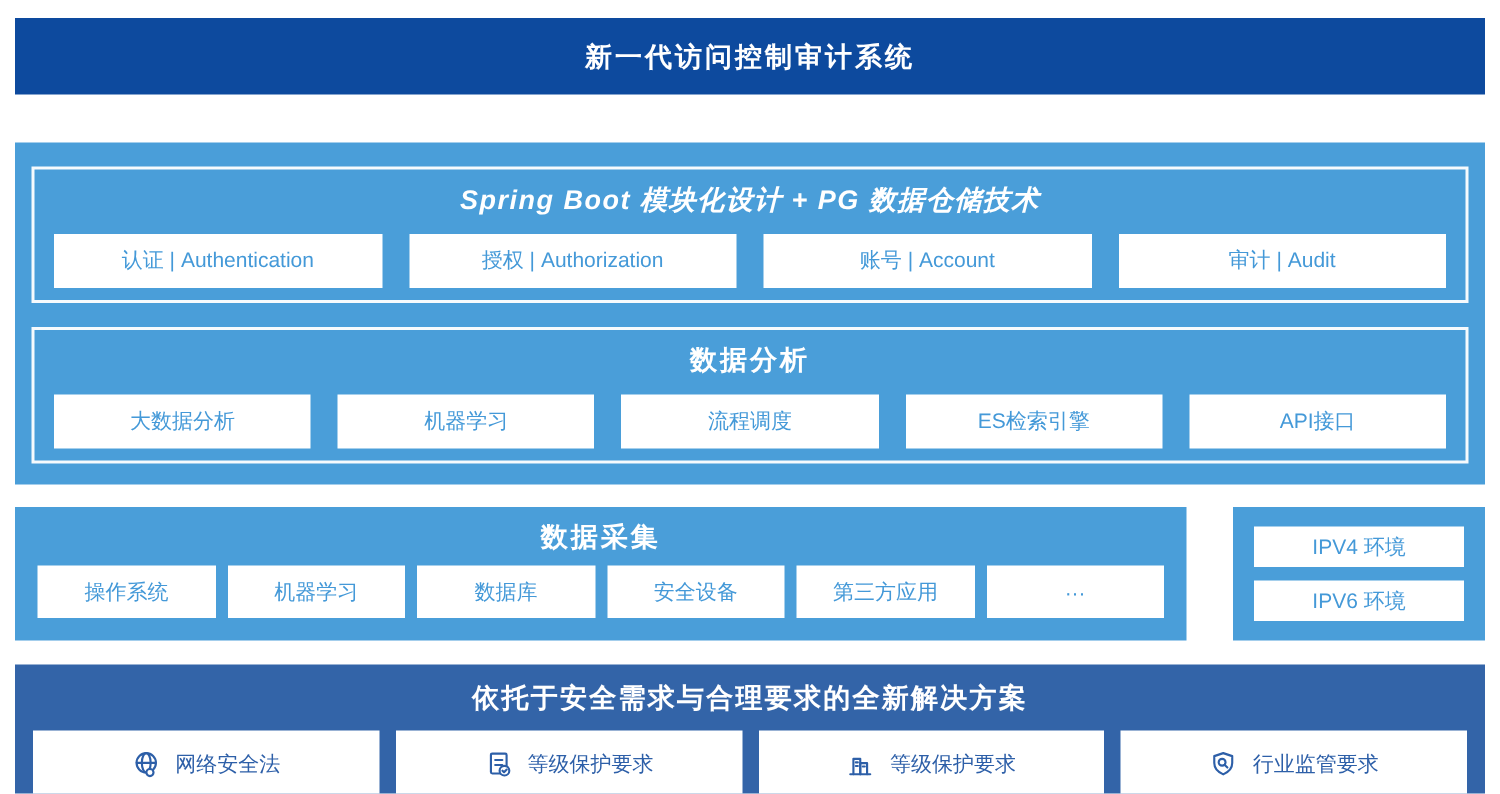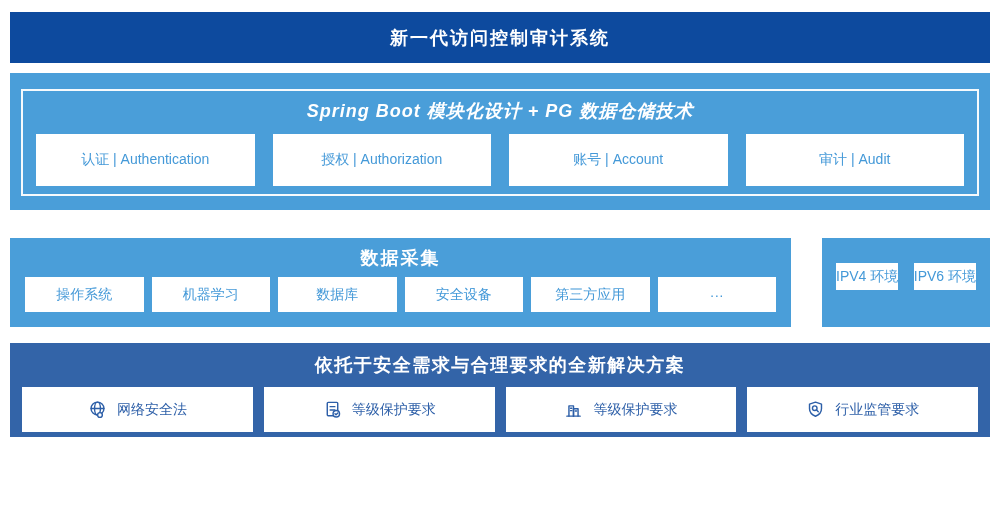--- a/index.html
+++ b/index.html
@@ -12,38 +12,38 @@
   *{box-sizing:border-box;}
   body{margin:0;background:#ffffff;font-family:"Liberation Sans","DejaVu Sans",sans-serif;}
   .page{position:relative;width:1000px;height:529px;background:#ffffff;overflow:hidden;}
 
   
   .banner{margin:12px 10px 0;height:51px;background:var(--banner-blue);
     display:flex;align-items:center;justify-content:center;}
   .banner h1{margin:0;color:#ffffff;font-size:18px;font-weight:bold;letter-spacing:2px;}
 
   
-  .platform{margin:10px 10px 0;background:var(--light-blue);padding:16px 11px 14px;}
+  .platform{margin:32px 10px 0;background:var(--light-blue);padding:16px 11px 14px;}
   .panel{border:2px solid rgba(255,255,255,0.95);padding:7px 13px 8px;}
   .panel + .panel{margin-top:16px;}
   .panel-title{color:#ffffff;font-size:18px;font-weight:bold;text-align:center;
     height:26px;line-height:26px;margin-bottom:10px;letter-spacing:2px;}
   .panel-title.italic{font-style:italic;letter-spacing:1px;}
   .btn-row{display:flex;gap:18px;}
-  .chip{flex:1;height:52px;background:#ffffff;display:flex;align-items:center;
+  .chip{flex:1;height:36px;background:#ffffff;display:flex;align-items:center;
     justify-content:center;color:var(--chip-text);font-size:14px;white-space:nowrap;}
 
   
-  .collect-row{display:flex;gap:31px;margin:28px 10px 0;height:89px;}
+  .collect-row{display:flex;gap:31px;margin:15px 10px 0;height:89px;}
   .collect{flex:1;background:var(--light-blue);padding:7px 15px 12px;}
   .collect .panel-title{margin-bottom:6px;}
   .collect .btn-row{gap:8px;}
   .collect .chip{height:35px;}
-  .env{width:168px;background:var(--light-blue);padding:25px 14px;
-    display:flex;flex-direction:row;justify-content:space-between;}
+  .env{width:168px;background:var(--light-blue);padding:13px 14px;
+    display:flex;flex-direction:column;justify-content:space-between;}
   .env .chip{flex:none;height:27px;font-size:14px;}
 
   
   .solution{margin:16px 10px 0;height:94px;background:var(--bottom-blue);padding:9px 12px 0;}
   .solution-title{color:#ffffff;font-size:18px;font-weight:bold;text-align:center;
     height:27px;line-height:27px;margin-bottom:8px;letter-spacing:1.5px;}
   .sol-row{display:flex;gap:11px;}
   .sol-chip{flex:1;height:45px;background:#ffffff;display:flex;align-items:center;
     justify-content:center;gap:10px;color:var(--bottom-text);font-size:14px;white-space:nowrap;}
   .sol-chip svg{width:19px;height:19px;flex:none;stroke:currentColor;fill:none;
@@ -63,20 +63,30 @@
     <div class="panel">
       <div class="panel-title italic">Spring Boot 模块化设计 + PG 数据仓储技术</div>
       <div class="btn-row">
         <div class="chip">认证 | Authentication</div>
         <div class="chip">授权 | Authorization</div>
         <div class="chip">账号 | Account</div>
         <div class="chip">审计 | Audit</div>
       </div>
     </div>
 
+    <div class="panel">
+      <div class="panel-title">数据分析</div>
+      <div class="btn-row">
+        <div class="chip">大数据分析</div>
+        <div class="chip">机器学习</div>
+        <div class="chip">流程调度</div>
+        <div class="chip">ES检索引擎</div>
+        <div class="chip">API接口</div>
+      </div>
+    </div>
 
   </section>
 
   <section class="collect-row">
 
     <div class="collect">
       <div class="panel-title">数据采集</div>
       <div class="btn-row">
         <div class="chip">操作系统</div>
         <div class="chip">机器学习</div>

